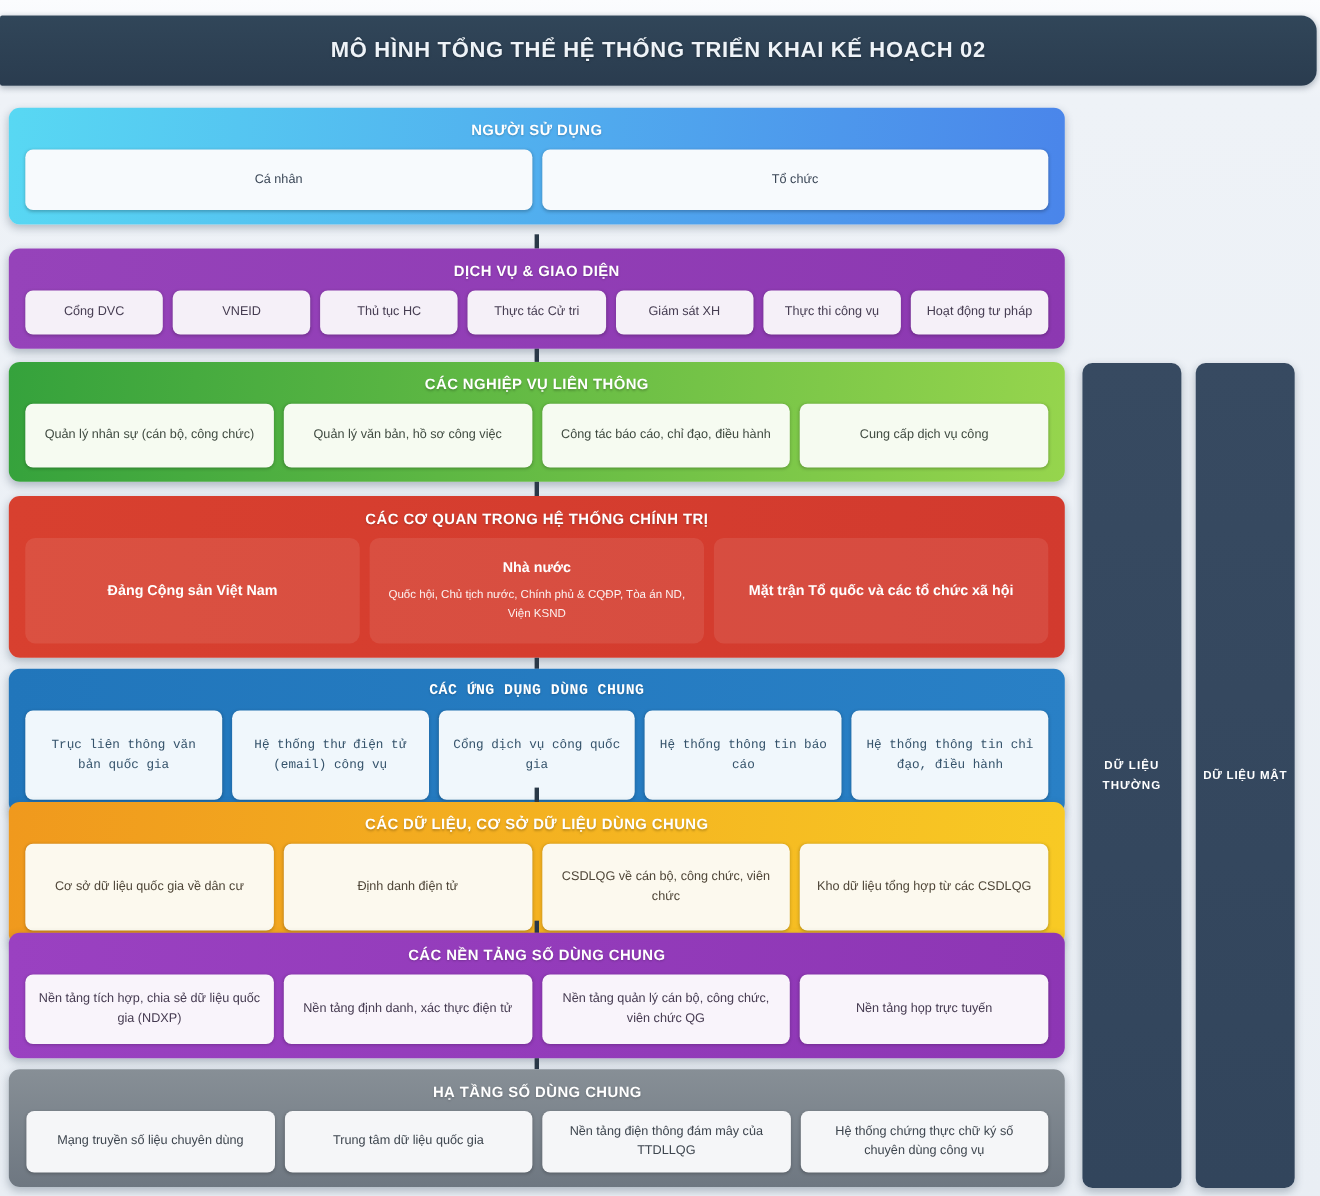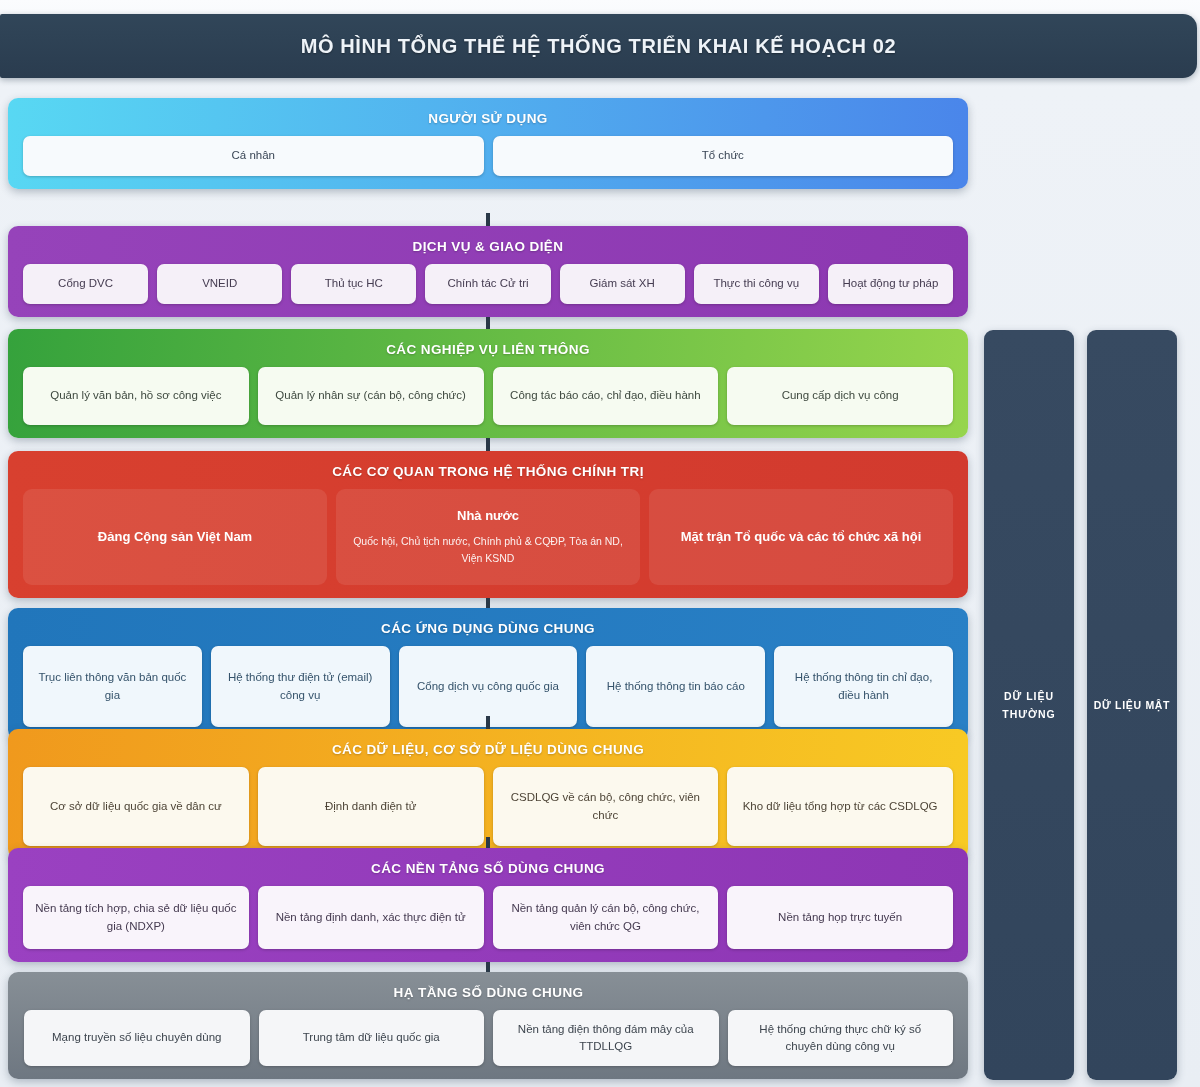--- a/index.html
+++ b/index.html
@@ -41,25 +41,25 @@
   .grid-3{grid-template-columns:repeat(3,1fr);}
   .grid-4{grid-template-columns:repeat(4,1fr);}
   .grid-5{grid-template-columns:repeat(5,1fr);}
   .grid-7{grid-template-columns:repeat(7,1fr);}
   .box{
     display:flex;flex-direction:column;align-items:center;justify-content:center;
     text-align:center;padding:6px 12px;border-radius:7px;
     font-size:11.5px;line-height:1.5;color:#3e4754;background:#ffffff;
     box-shadow:0 1px 3px rgba(0,0,0,.22);
   }
-  .band-users        {top:98px;height:91px;}
+  .band-users        {top:98px;height:106px;}
   .band-services     {top:226px;height:91px;justify-content:flex-end;}
   .band-operations   {top:329px;height:109px;}
   .band-agencies     {top:451px;height:147px;}
-  .band-applications {top:608px;height:132px;}
+  .band-applications {top:608px;height:132px;font-family:Liberation Mono, monospace;}
   .band-databases    {top:729px;height:130px;}
   .band-platforms    {top:848px;height:114px;}
   .band-infra        {top:972px;height:107px;}
 
   .band-users .box{background:#f7fafd;color:#3a4656;padding-left:12px;}
   .band-services .box{background:#f5f0f8;color:#453c51;}
   .band-operations .box{background:#f6fbf1;color:#3f4a40;}
   .band-applications .box{background:#f0f7fc;color:#35536b;}
   .band-databases .box{background:#fcf9ee;color:#4e4537;}
   .band-platforms .box{background:#f9f4fb;color:#453a50;}
@@ -110,34 +110,34 @@
   </section>
 
   <div class="connector c1"></div>
 
   <section class="band band-services" style="background: linear-gradient(95deg, rgb(150, 67, 186), rgb(140, 56, 177));">
     <div class="band-title">DỊCH VỤ &amp; GIAO DIỆN</div>
     <div class="band-grid grid-7">
       <div class="box">Cổng DVC</div>
       <div class="box">VNEID</div>
       <div class="box">Thủ tục HC</div>
-      <div class="box">Chính tác Cử tri</div>
+      <div class="box">Thực tác Cử tri</div>
       <div class="box">Giám sát XH</div>
       <div class="box">Thực thi công vụ</div>
       <div class="box">Hoạt động tư pháp</div>
     </div>
   </section>
 
   <div class="connector c2"></div>
 
   <section class="band band-operations" style="background: linear-gradient(95deg, rgb(53, 162, 60), rgb(150, 213, 77));">
     <div class="band-title">CÁC NGHIỆP VỤ LIÊN THÔNG</div>
     <div class="band-grid grid-4">
+      <div class="box">Quản lý nhân sự (cán bộ, công chức)</div>
       <div class="box">Quản lý văn bản, hồ sơ công việc</div>
-      <div class="box">Quản lý nhân sự (cán bộ, công chức)</div>
       <div class="box">Công tác báo cáo, chỉ đạo, điều hành</div>
       <div class="box">Cung cấp dịch vụ công</div>
     </div>
   </section>
 
   <div class="connector c3"></div>
 
   <section class="band band-agencies" style="background: linear-gradient(95deg, rgb(216, 64, 47), rgb(210, 58, 46));">
     <div class="band-title">CÁC CƠ QUAN TRONG HỆ THỐNG CHÍNH TRỊ</div>
     <div class="band-grid grid-3">

